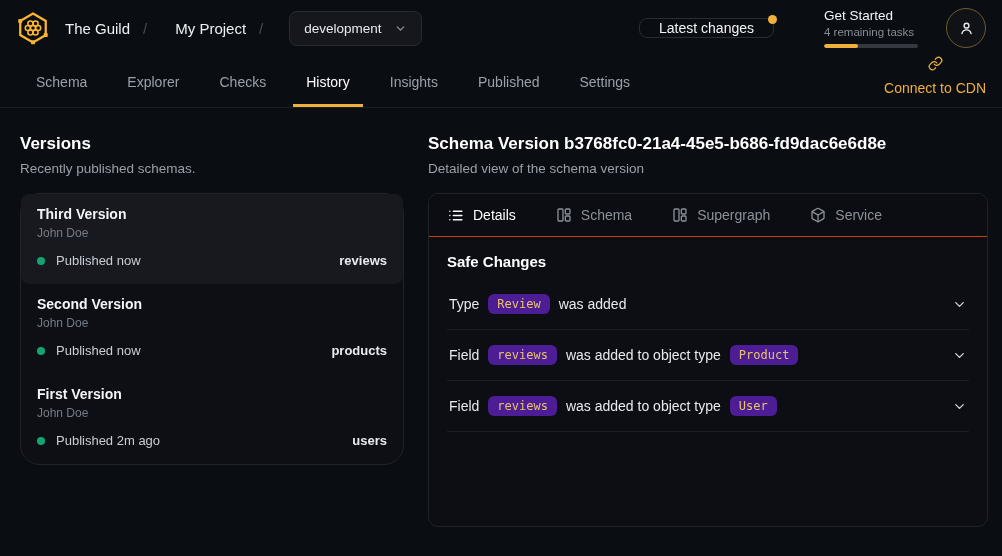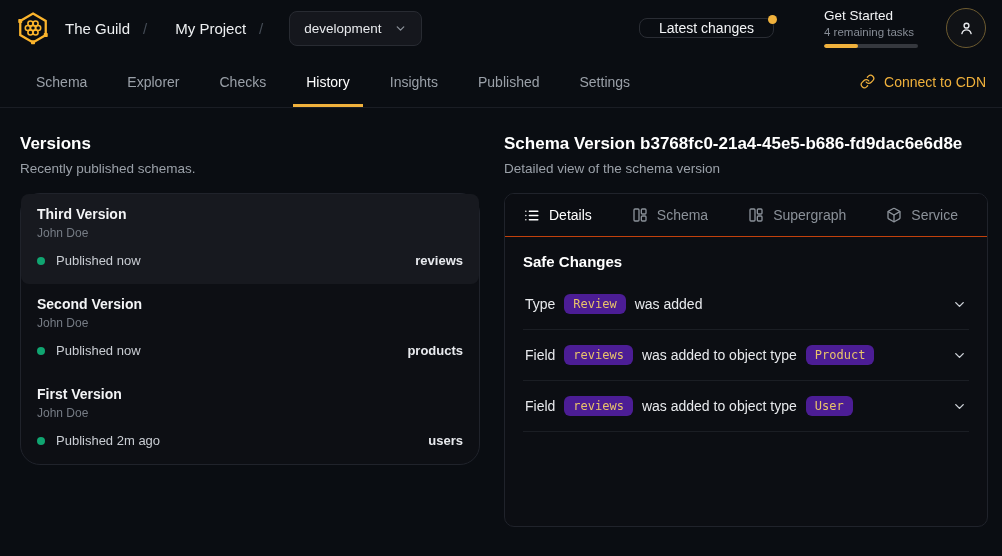--- a/index.html
+++ b/index.html
@@ -27,25 +27,25 @@
   .gs-sub{font-size:11.5px;color:#878d96;margin-top:3px;white-space:nowrap;}
   .gs-bar{margin-top:6px;height:4px;background:#35383e;border-radius:2px;overflow:hidden;width:94px;}
   .gs-fill{height:100%;background:var(--accent);border-radius:2px;}
   .avatar{margin-left:26px;width:40px;height:40px;border-radius:50%;border:1px solid #6d5b30;display:flex;align-items:center;justify-content:center;color:#e5e7eb;background:#101216;flex:none;cursor:pointer;}
 
   
   .nav{display:flex;align-items:stretch;padding:0 16px;border-bottom:1px solid #1a1d24;height:52px;}
   .nav-tab{position:relative;display:flex;align-items:center;padding:0 20px;font-size:14px;color:#9aa0a8;cursor:pointer;}
   .nav-tab.active{color:#ffffff;}
   .nav-tab.active::after{content:"";position:absolute;left:7px;right:7px;bottom:0;height:3px;background:var(--accent);}
-  .cdn-link{margin-left:auto;display:flex;align-items:center;gap:9px;color:var(--accent);font-size:14px;cursor:pointer;}
+  .cdn-link{margin-left:auto;display:flex;align-items:center;gap:9px;color:var(--accent);font-size:14px;cursor:pointer;flex-direction:column;}
 
   
   .main{display:flex;padding:26px 14px 0 20px;}
-  .left-col{width:460px;flex:none;}
+  .left-col{width:384px;flex:none;}
   .panel-title{font-size:17px;font-weight:700;color:#fff;}
   .panel-sub{margin-top:7px;font-size:13.5px;color:var(--muted);}
   .versions-card{margin-top:17px;background:var(--card);border:1px solid var(--border);border-radius:20px;}
   .version-item{padding:12px 16px 16px;border-radius:8px;cursor:pointer;}
   .version-item.selected{background:#17191f;}
   .v-title{font-size:14px;font-weight:700;color:#f3f4f6;}
   .v-author{margin-top:4px;font-size:12px;color:var(--muted2);}
   .v-status{margin-top:13px;display:flex;align-items:center;font-size:13px;color:#c9cdd3;}
   .v-dot{width:8px;height:8px;border-radius:50%;background:var(--green);margin-right:11px;flex:none;}
   .v-service{margin-left:auto;font-weight:700;color:#e8eaee;font-size:13px;}

